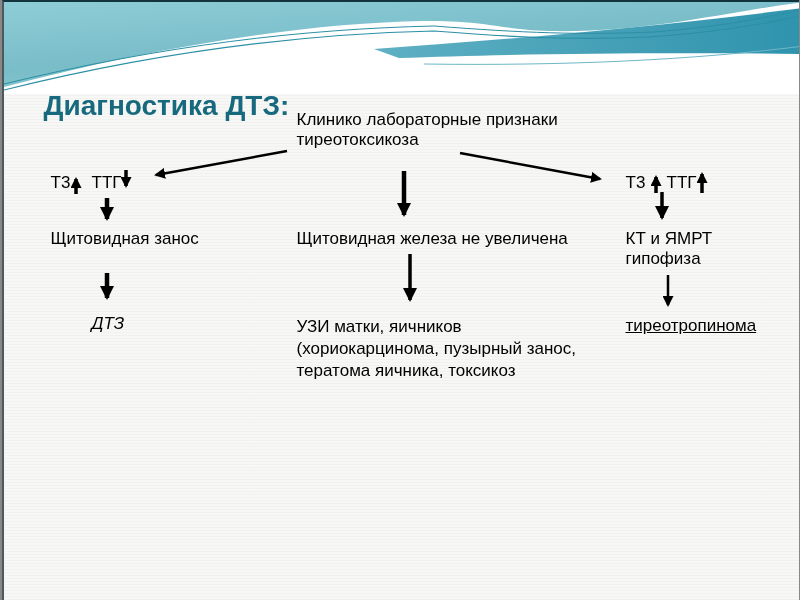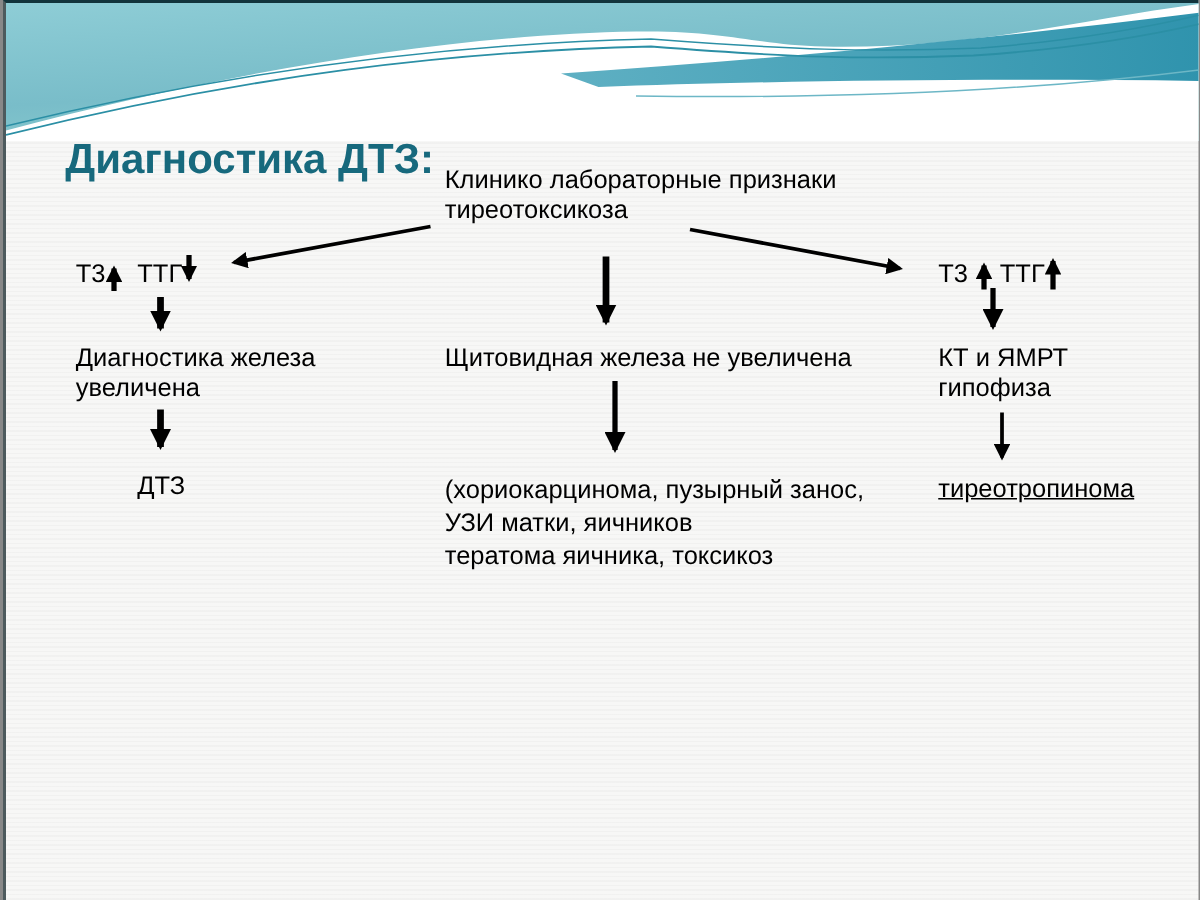--- a/index.html
+++ b/index.html
@@ -25,21 +25,21 @@
     font-size:28px;font-weight:bold;color:#17697d;
     letter-spacing:0px;
   }
   .txt{position:absolute;font-size:17px;line-height:20px;white-space:nowrap;}
   .root-text{left:293px;top:108px;}
   .l-hormone-t3{left:47px;top:171px;}
   .l-hormone-ttg{left:88px;top:171px;}
   .r-hormone-t3{left:622px;top:171px;}
   .r-hormone-ttg{left:663px;top:171px;}
   .l-step{left:47px;top:227px;}
-  .l-result{left:88px;top:312px;}
+  .l-result{left:88px;top:312px;font-style:italic;}
   .m-step{left:293px;top:227px;}
   .m-result{left:293px;top:314px;line-height:22px;}
   .r-step{left:622px;top:227px;}
   .r-result{left:622px;top:314px;text-decoration:underline;}
   .arrow-layer{position:absolute;top:0;left:0;width:800px;height:600px;pointer-events:none;}
 </style>
 </head>
 <body>
 
 <div class="slide">
@@ -71,29 +71,28 @@
   <div class="slide-title">Диагностика ДТЗ:</div>
 
   <div class="txt root-text">
     <div>Клинико лабораторные признаки</div>
     <div>тиреотоксикоза</div>
   </div>
 
   <div class="txt l-hormone-t3">Т3</div>
   <div class="txt l-hormone-ttg">ТТГ</div>
   <div class="txt l-step">
-    <div>Диагностика железа</div>
-    <div>увеличена</div>
+    <div>Щитовидная занос</div>
   </div>
   <div class="txt l-result">ДТЗ</div>
 
   <div class="txt m-step">Щитовидная железа не увеличена</div>
   <div class="txt m-result">
+    <div>УЗИ матки, яичников</div>
     <div>(хориокарцинома, пузырный занос,</div>
-    <div>УЗИ матки, яичников</div>
     <div>тератома яичника, токсикоз</div>
   </div>
 
   <div class="txt r-hormone-t3">Т3</div>
   <div class="txt r-hormone-ttg">ТТГ</div>
   <div class="txt r-step">
     <div>КТ и ЯМРТ</div>
     <div>гипофиза</div>
   </div>
   <div class="txt r-result">тиреотропинома</div>

